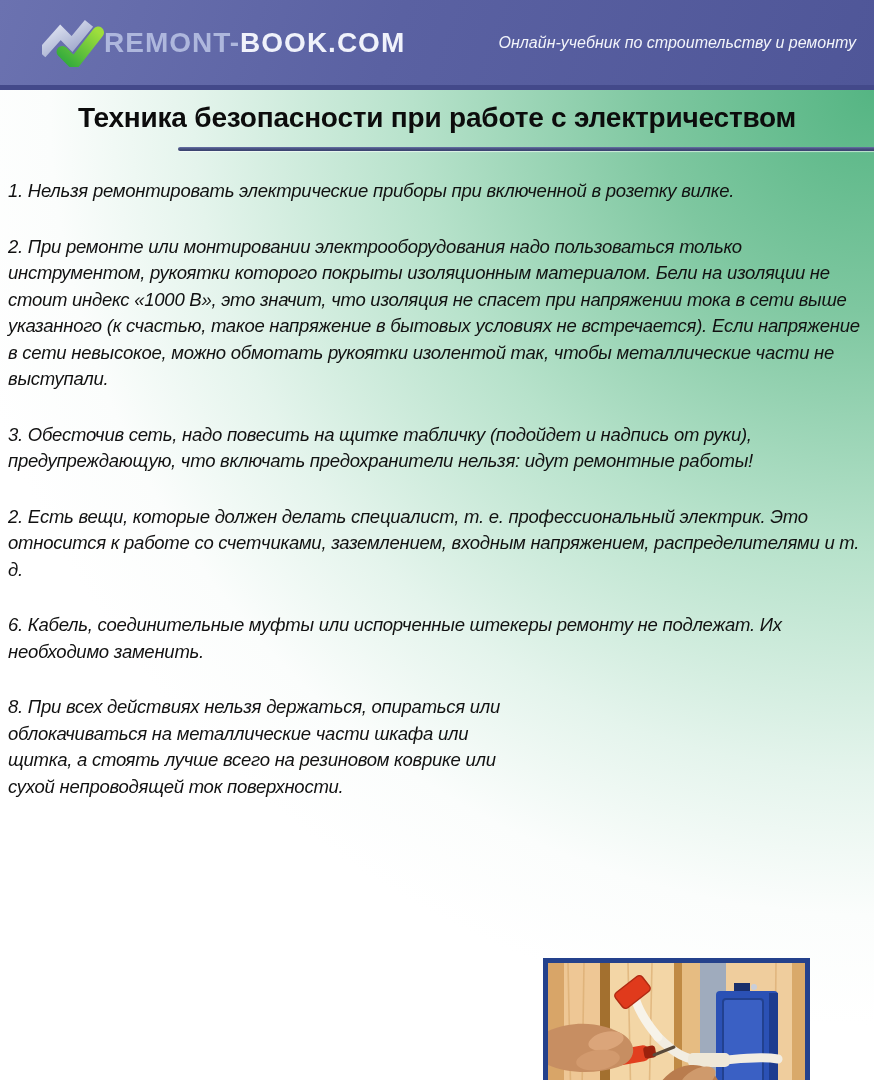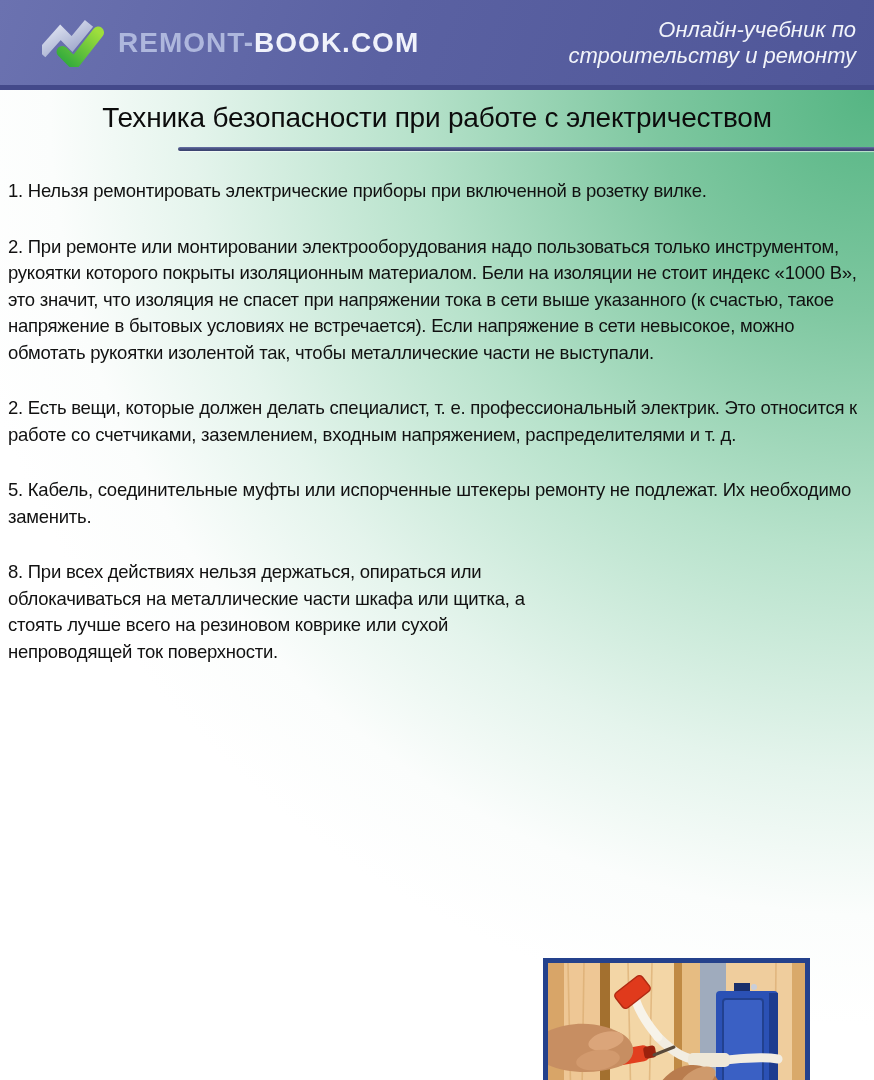--- a/index.html
+++ b/index.html
@@ -13,59 +13,59 @@
   }
   
   .header {
     position:relative;
     height:90px;
     background:linear-gradient(110deg,#6b72b0 0%,#5a61a2 45%,#4f5698 100%);
     border-bottom:5px solid #43498a;
     display:flex; align-items:center; justify-content:space-between;
     padding:0 18px 0 42px;
   }
-  .logo { display:flex; align-items:center; gap:14px; cursor:pointer; }
+  .logo { display:flex; align-items:center; gap:0; cursor:pointer; }
   .logo-icon { width:62px; height:48px; display:block; }
   .logo-text { font-size:28px; font-weight:bold; letter-spacing:1px; white-space:nowrap; }
   .logo-primary { color:#aeb7dd; }
   .logo-secondary { color:#f0f2fb; }
   .tagline {
     width:370px;
     text-align:right;
     color:#f2f4fa;
     font-style:italic;
-    font-size:22px;
+    font-size:16px;
     line-height:26px;
   }
   
   .content-wrap {
     position:relative;
     height:985px;
     background:radial-gradient(1100px circle at 100% 0,
       #55b583 0%, #7ec7a0 20%, #b7e2cb 42%, #e4f4ec 62%, #fbfdfc 75%, #ffffff 85%);
   }
   .title-band { padding-top:10px; height:80px; }
   .page-title {
     text-align:center;
     font-size:28px;
-    font-weight:normal;
+    font-weight:bold;
     color:#0c0c0c;
     letter-spacing:-0.2px;
     line-height:36px;
   }
   .title-underline {
     margin-left:178px;
     margin-top:11px;
     height:4px;
     border-radius:2px 0 0 2px;
     background:linear-gradient(to bottom,#6a74a8 0%,#47517f 45%,#39426e 100%);
     box-shadow:0 1px 1px rgba(255,255,255,0.6);
   }
   
-  .content { padding:8px 8px 0 8px; }
+  .content { padding:8px 8px 0 8px;font-style:italic; }
   .content p {
     font-size:18.5px;
     line-height:26.5px;
     letter-spacing:-0.25px;
     color:#111111;
     margin-bottom:29px;
   }
   .content p.last { width:524px; margin-bottom:12px; }
   
   .photo {
@@ -106,22 +106,23 @@
   <div class="content-wrap">
 
     <div class="title-band">
       <div class="page-title">Техника безопасности при работе с электричеством</div>
       <div class="title-underline"></div>
     </div>
 
     <div class="content">
       <p>1. Нельзя ремонтировать электрические приборы при включенной в розетку вилке.</p>
       <p>2. При ремонте или монтировании электрооборудования надо пользоваться только инструментом, рукоятки которого покрыты изоляционным материалом. Бели на изоляции не стоит индекс «1000 В», это значит, что изоляция не спасет при напряжении тока в сети выше указанного (к счастью, такое напряжение в бытовых условиях не встречается). Если напряжение в сети невысокое, можно обмотать рукоятки изолентой так, чтобы металлические части не выступали.</p>
+      <p>3. Обесточив сеть, надо повесить на щитке табличку (подойдет и надпись от руки), предупреждающую, что включать предохранители нельзя: идут ремонтные работы!</p>
       <p>2. Есть вещи, которые должен делать специалист, т. е. профессиональный электрик. Это относится к работе со счетчиками, заземлением, входным напряжением, распределителями и т. д.</p>
-      <p>5. Кабель, соединительные муфты или испорченные штекеры ремонту не подлежат. Их необходимо заменить.</p>
+      <p>6. Кабель, соединительные муфты или испорченные штекеры ремонту не подлежат. Их необходимо заменить.</p>
       <p class="last">8. При всех действиях нельзя держаться, опираться или облокачиваться на металлические части шкафа или щитка, а стоять лучше всего на резиновом коврике или сухой непроводящей ток поверхности.</p>
     </div>
 
     <figure class="photo">
       <svg viewBox="0 0 257 192" aria-hidden="true">
 
         <rect x="0" y="0" width="257" height="192" fill="#eec795"></rect>
         <rect x="0" y="0" width="16" height="192" fill="#d8a568"></rect>
         <rect x="150" y="0" width="30" height="192" fill="#9fabbd"></rect>
         <rect x="52" y="0" width="10" height="192" fill="#a3702f"></rect>

